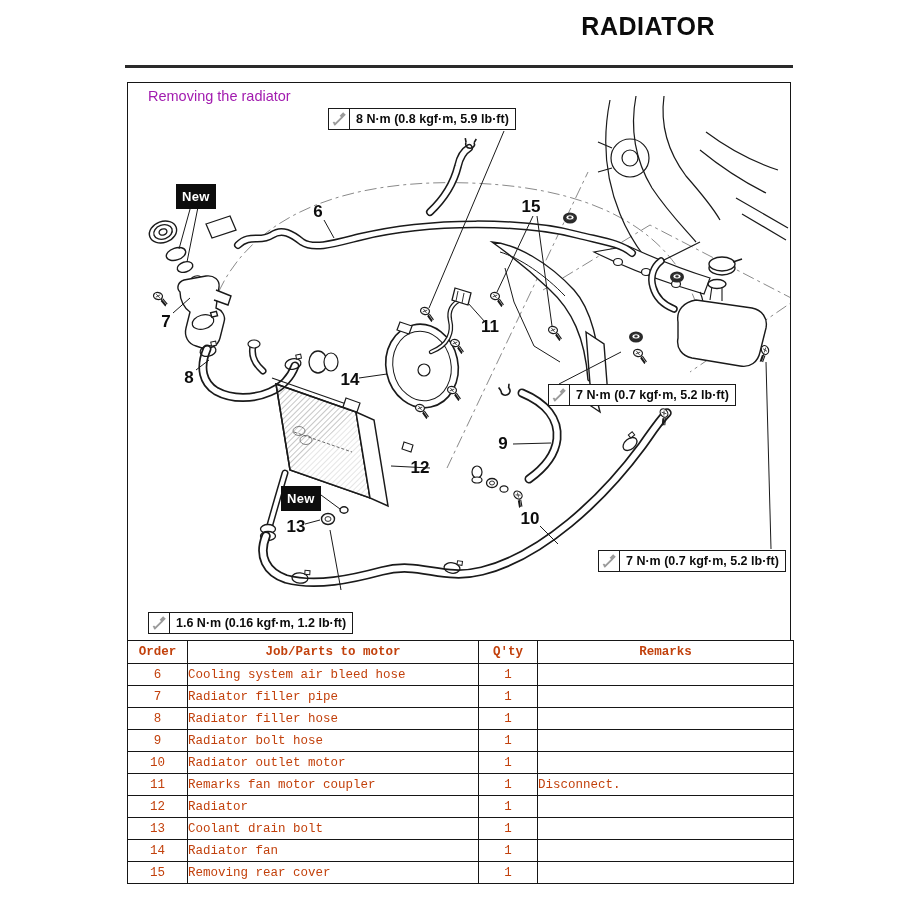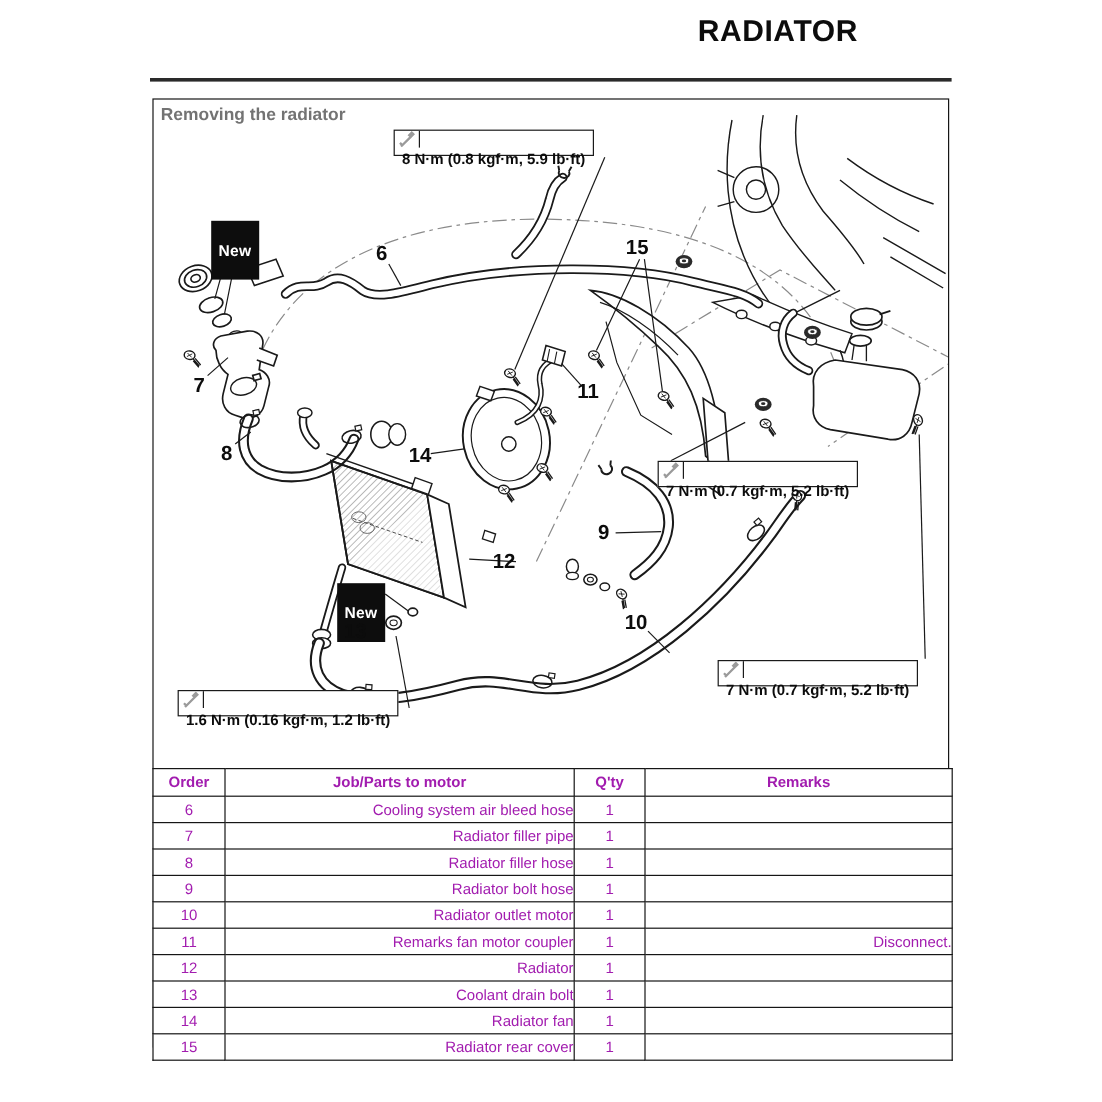--- a/index.html
+++ b/index.html
@@ -12,53 +12,53 @@
   .page-title{
     position:absolute;top:12px;right:125px;
     font-size:25px;font-weight:bold;letter-spacing:.5px;color:#0c0c0c;
   }
   .title-rule{position:absolute;left:125px;top:65px;width:668px;height:3px;background:#2a2a2a;}
   .content-box{
     position:absolute;left:127px;top:82px;width:664px;height:791px;
     border:1.6px solid #161616;box-sizing:border-box;z-index:0;background:#fff;
   }
   .section-heading{
-    position:absolute;left:134px;top:88px;font-size:14.5px;font-weight:bold;color:#737373;z-index:3;
+    position:absolute;left:148px;top:88px;font-size:14.5px;font-weight:normal;color:#a21caf;z-index:3;
   }
   svg.diagram{position:absolute;left:0;top:0;z-index:1;}
   .torque{
     position:absolute;display:flex;align-items:stretch;background:#fff;
-    border:1.7px solid #1a1a1a;height:20px;z-index:4;box-sizing:content-box;flex-direction:column;
+    border:1.7px solid #1a1a1a;height:20px;z-index:4;box-sizing:content-box;
   }
   .torque .wrench{
     width:20px;display:flex;align-items:center;justify-content:center;
     border-right:1.7px solid #1a1a1a;
   }
   .torque .tq-text{
     font-size:12.5px;font-weight:bold;line-height:20px;padding:0 6px;white-space:nowrap;color:#0c0c0c;
   }
   .new-tag{
     position:absolute;background:#0d0d0d;color:#fff;font-size:13px;font-weight:bold;
-    line-height:17px;height:17px;padding:16px 6px;z-index:4;letter-spacing:.3px;
+    line-height:17px;height:17px;padding:4px 6px;z-index:4;letter-spacing:.3px;
   }
   .callout{
     position:absolute;transform:translate(-50%,-50%);
     font-size:17px;font-weight:bold;color:#0c0c0c;z-index:4;
   }
   table.parts{
     position:absolute;left:127px;top:640px;width:666px;z-index:3;
     border-collapse:collapse;background:#fff;table-layout:fixed;
   }
   table.parts th,table.parts td{
-    border:1.5px solid #161616;font-size:12.5px;color:#a21caf;
-    height:21px;padding:0;overflow:hidden;white-space:nowrap;
+    border:1.5px solid #161616;font-size:12.5px;color:#c2410c;
+    height:21px;padding:0;overflow:hidden;white-space:nowrap;font-family:Liberation Mono, monospace;
   }
   table.parts th{font-weight:bold;text-align:center;height:22px;}
   td.c{text-align:center;}
-  td.l{text-align:right;padding-left:10px;}
+  td.l{text-align:left;padding-left:10px;}
   col.order{width:60px;}col.job{width:291px;}col.qty{width:59px;}col.remarks{width:256px;}
 </style>
 </head>
 <body>
 
 <div class="page">
 
   <div class="page-title">RADIATOR</div>
   <div class="title-rule"></div>
   <div class="content-box"></div>
@@ -292,21 +292,21 @@
     <span class="tq-text">7 N·m (0.7 kgf·m, 5.2 lb·ft)</span>
   </div>
   <div class="torque" style="left:598px;top:550px">
     <span class="wrench">
       <svg width="14" height="14" viewBox="0 0 16 16">
           <path d="M2.5 15 L12 5.5 M13.5 1 L9.5 5 M11 6.5 L15 2.5 M1.5 11.5 l3 3" stroke="#9a9a9a" stroke-width="2.2" fill="none"></path>
         </svg>
     </span>
     <span class="tq-text">7 N·m (0.7 kgf·m, 5.2 lb·ft)</span>
   </div>
-  <div class="torque" style="left:148px;top:575px">
+  <div class="torque" style="left:148px;top:612px">
     <span class="wrench">
       <svg width="14" height="14" viewBox="0 0 16 16">
           <path d="M2.5 15 L12 5.5 M13.5 1 L9.5 5 M11 6.5 L15 2.5 M1.5 11.5 l3 3" stroke="#9a9a9a" stroke-width="2.2" fill="none"></path>
         </svg>
     </span>
     <span class="tq-text">1.6 N·m (0.16 kgf·m, 1.2 lb·ft)</span>
   </div>
 
   <div class="new-tag" style="left:176px;top:184px">New</div>
   <div class="new-tag" style="left:281px;top:486px">New</div>
@@ -387,19 +387,19 @@
         <td class="l"></td>
       </tr>
       <tr>
         <td class="c">14</td>
         <td class="l">Radiator fan</td>
         <td class="c">1</td>
         <td class="l"></td>
       </tr>
       <tr>
         <td class="c">15</td>
-        <td class="l">Radiator rear cover</td>
+        <td class="l">Removing rear cover</td>
         <td class="c">1</td>
         <td class="l"></td>
       </tr>
     </tbody>
   </table>
 </div>
 
 </body></html>

